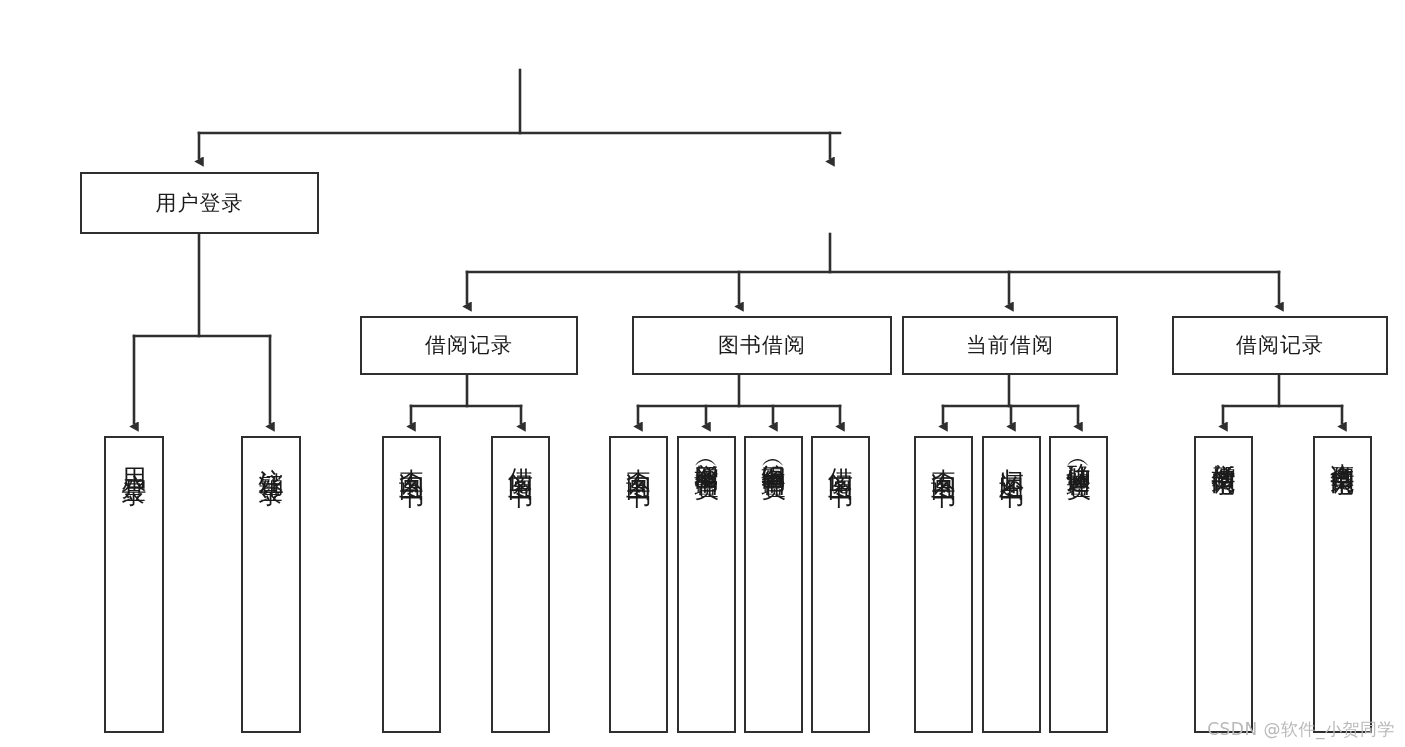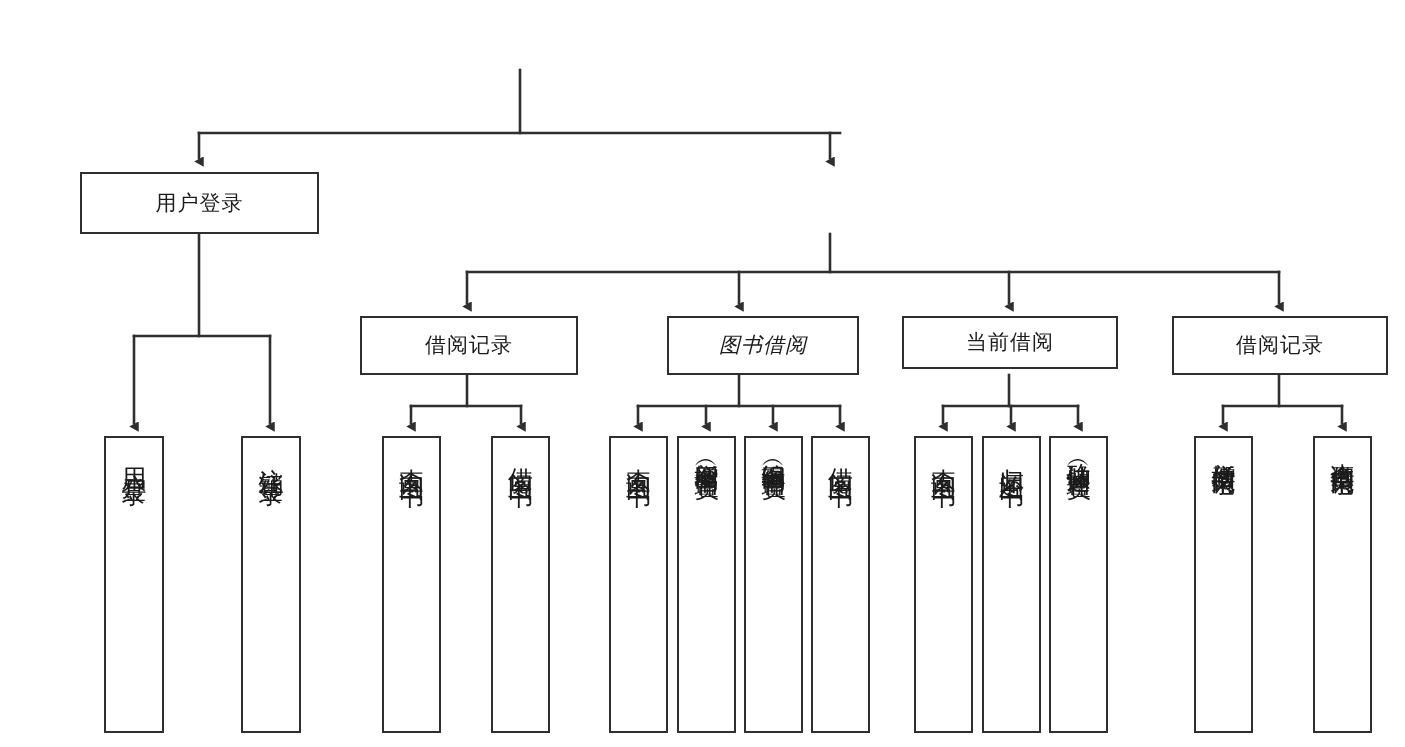--- a/index.html
+++ b/index.html
@@ -138,24 +138,24 @@
   </svg>
 
 
   <div class="node horiz" style="left:80px; top:172px; width:239px; height:62px;">
     <span class="node-label">用户登录</span>
   </div>
 
   <div class="node horiz" style="left:360px; top:316px; width:218px; height:59px;">
     <span class="node-label">借阅记录</span>
   </div>
-  <div class="node horiz" style="left:667px; top:316px; width:192px; height:59px;font-style:italic;">
+  <div class="node horiz" style="left:632px; top:316px; width:260px; height:59px;">
     <span class="node-label">图书借阅</span>
   </div>
-  <div class="node horiz" style="left:902px; top:316px; width:216px; height:53px;">
+  <div class="node horiz" style="left:902px; top:316px; width:216px; height:59px;">
     <span class="node-label">当前借阅</span>
   </div>
   <div class="node horiz" style="left:1172px; top:316px; width:216px; height:59px;">
     <span class="node-label">借阅记录</span>
   </div>
 
   <div class="node vert" style="left:104px; top:436px; width:60px; height:297px;">
     <span class="node-label">用户登录</span>
   </div>
   <div class="node vert" style="left:241px; top:436px; width:60px; height:297px;">
@@ -192,13 +192,14 @@
     <span class="node-label">确认归还（管理员）</span>
   </div>
 
   <div class="node vert tall" style="left:1194px; top:436px; width:59px; height:297px;">
     <span class="node-label">新增借阅记录</span>
   </div>
   <div class="node vert tall" style="left:1313px; top:436px; width:59px; height:297px;">
     <span class="node-label">查询借阅记录</span>
   </div>
 
+  <div id="watermark">CSDN @软件_小贺同学</div>
 </div>
 
 </body></html>

